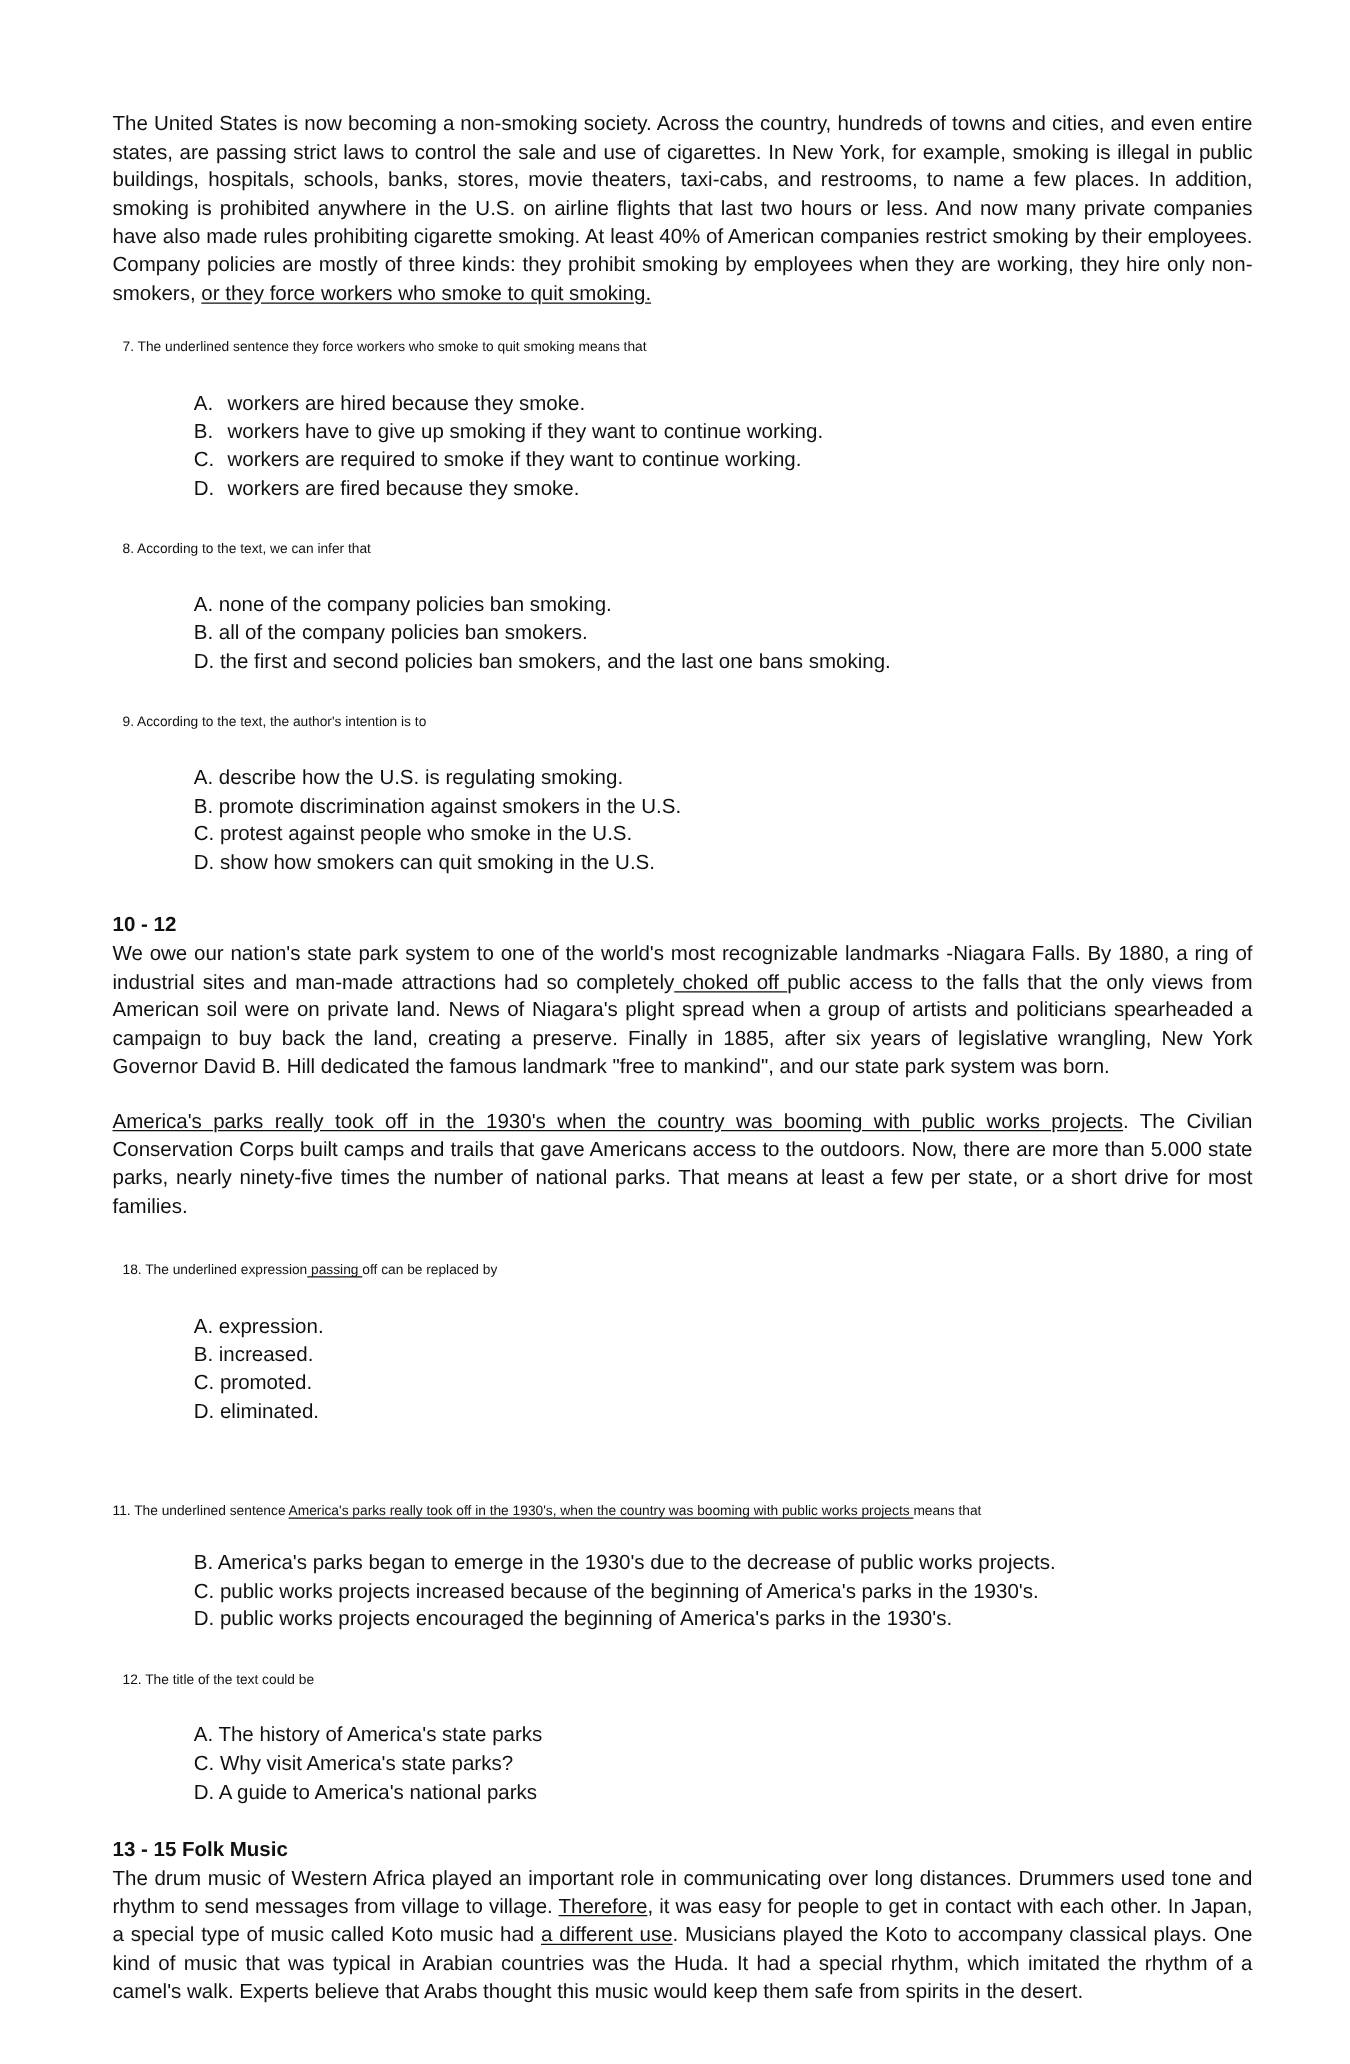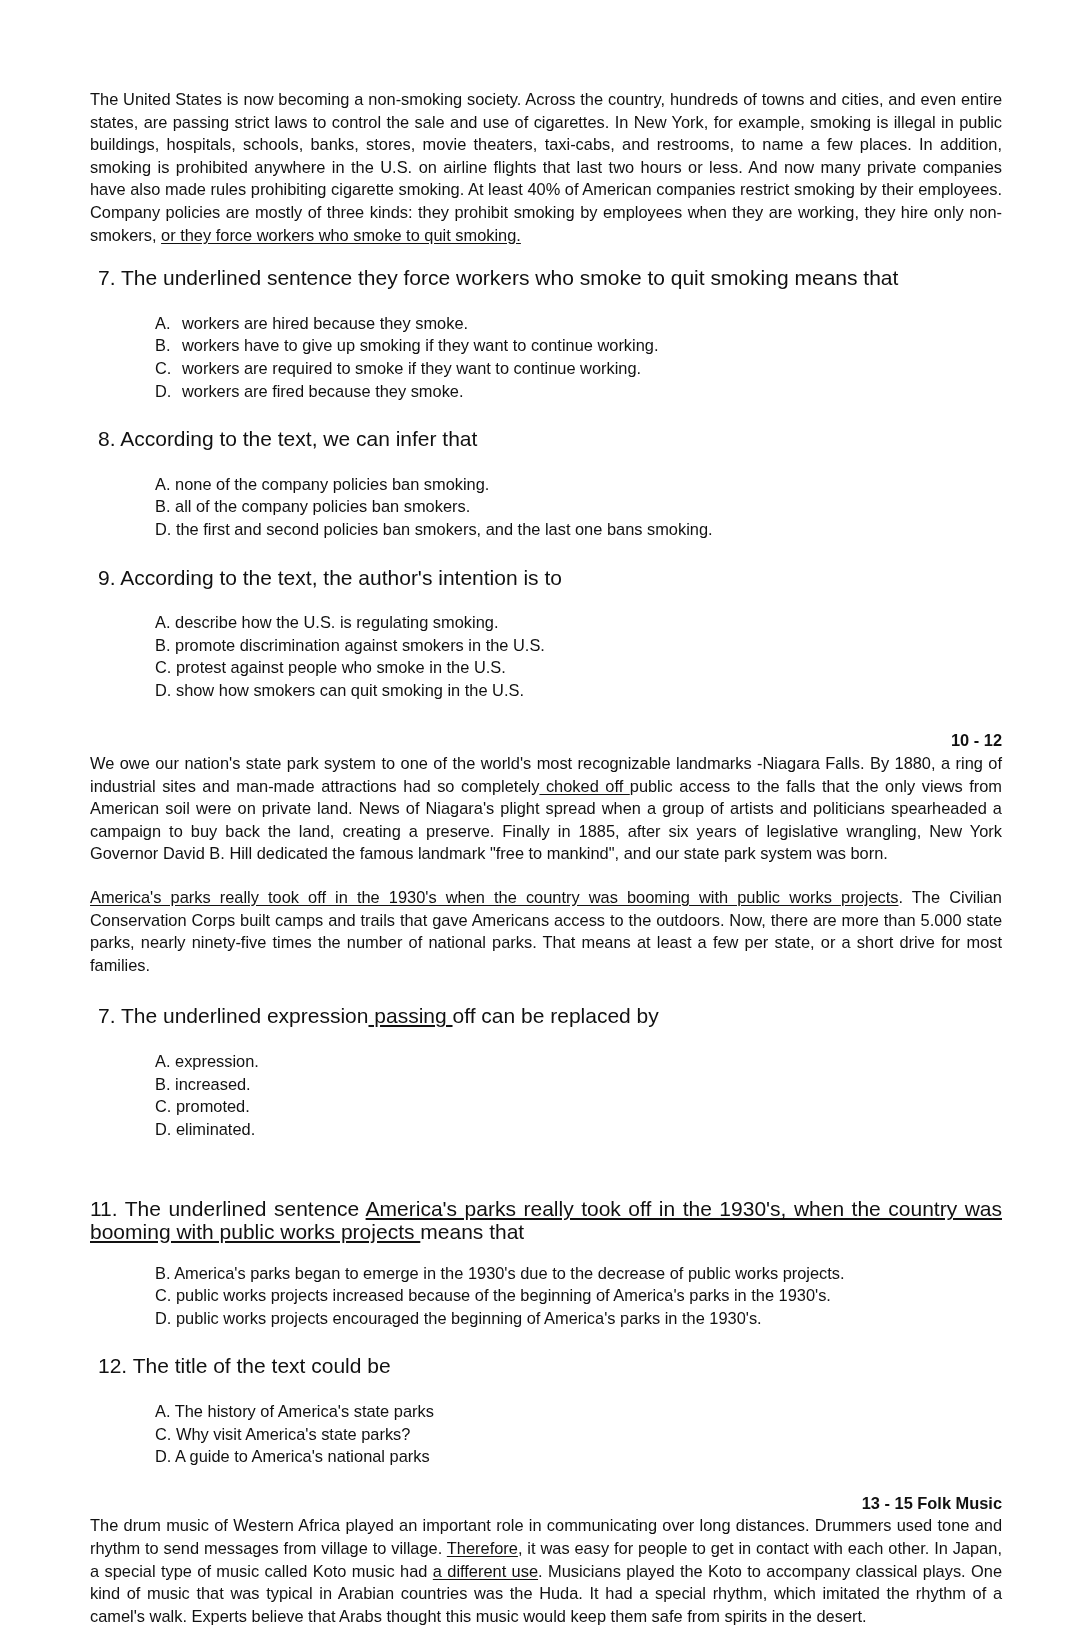--- a/index.html
+++ b/index.html
@@ -30,21 +30,21 @@
     hyphens: none;
   }
   .para.block {
     margin-bottom: 21px;
   }
   .u {
     text-decoration: underline;
     text-underline-offset: 2px;
   }
   .question {
-    font-size: 21px;
+    font-size: 11px;
     line-height: 22.6px;
     margin: 0 0 0 8px;
     text-align: justify;
   }
   .q-wide {
     margin-left: 0px;
     margin-top: 32px;
   }
   .options {
     margin: 0 0 0 65px;
@@ -55,21 +55,21 @@
     display: flex;
   }
   .options.lettered-tab .opt .letter {
     width: 27px;
     flex: 0 0 27px;
   }
   .opt {
     white-space: nowrap;
   }
   .center-head {
-    text-align: right;
+    text-align: left;
     font-size: 16.4px;
     line-height: 22.6px;
     font-weight: bold;
     margin: 0;
   }
   .sp-8 { height: 8px; }
   .sp-18 { height: 18px; }
   .sp-22 { height: 22px; }
   .sp-24 { height: 24px; }
   .sp-26 { height: 26px; }
@@ -125,21 +125,21 @@
   </div>
 
   <div class="sp-28"></div>
 
   <p class="center-head">10 - 12</p>
   <p class="para block"><span>We owe our nation's state park system to one of the world's most recognizable landmarks -Niagara Falls. By 1880, a ring of industrial sites and man-made attractions had so completely</span><span class="u"> choked off </span><span>public access to the falls that the only views from American soil were on private land. News of Niagara's plight spread when a group of artists and politicians spearheaded a campaign to buy back the land, creating a preserve. Finally in 1885, after six years of legislative wrangling, New York Governor David B. Hill dedicated the famous landmark "free to mankind", and our state park system was born.</span></p>
   <p class="para block"><span class="u">America's parks really took off in the 1930's when the country was booming with public works projects</span><span>. The Civilian Conservation Corps built camps and trails that gave Americans access to the outdoors. Now, there are more than 5.000 state parks, nearly ninety-five times the number of national parks. That means at least a few per state, or a short drive for most families.</span></p>
 
   <div class="sp-8"></div>
 
-  <p class="question"><span>7. The underlined expression</span><span class="u"> passing </span><span>off can be replaced by</span></p>
+  <p class="question"><span>18. The underlined expression</span><span class="u"> passing </span><span>off can be replaced by</span></p>
   <div class="sp-22"></div>
   <div class="options">
     <div class="opt">A. expression.</div>
     <div class="opt">B. increased.</div>
     <div class="opt">C. promoted.</div>
     <div class="opt">D. eliminated.</div>
   </div>
 
   <div class="sp-26"></div>
 

